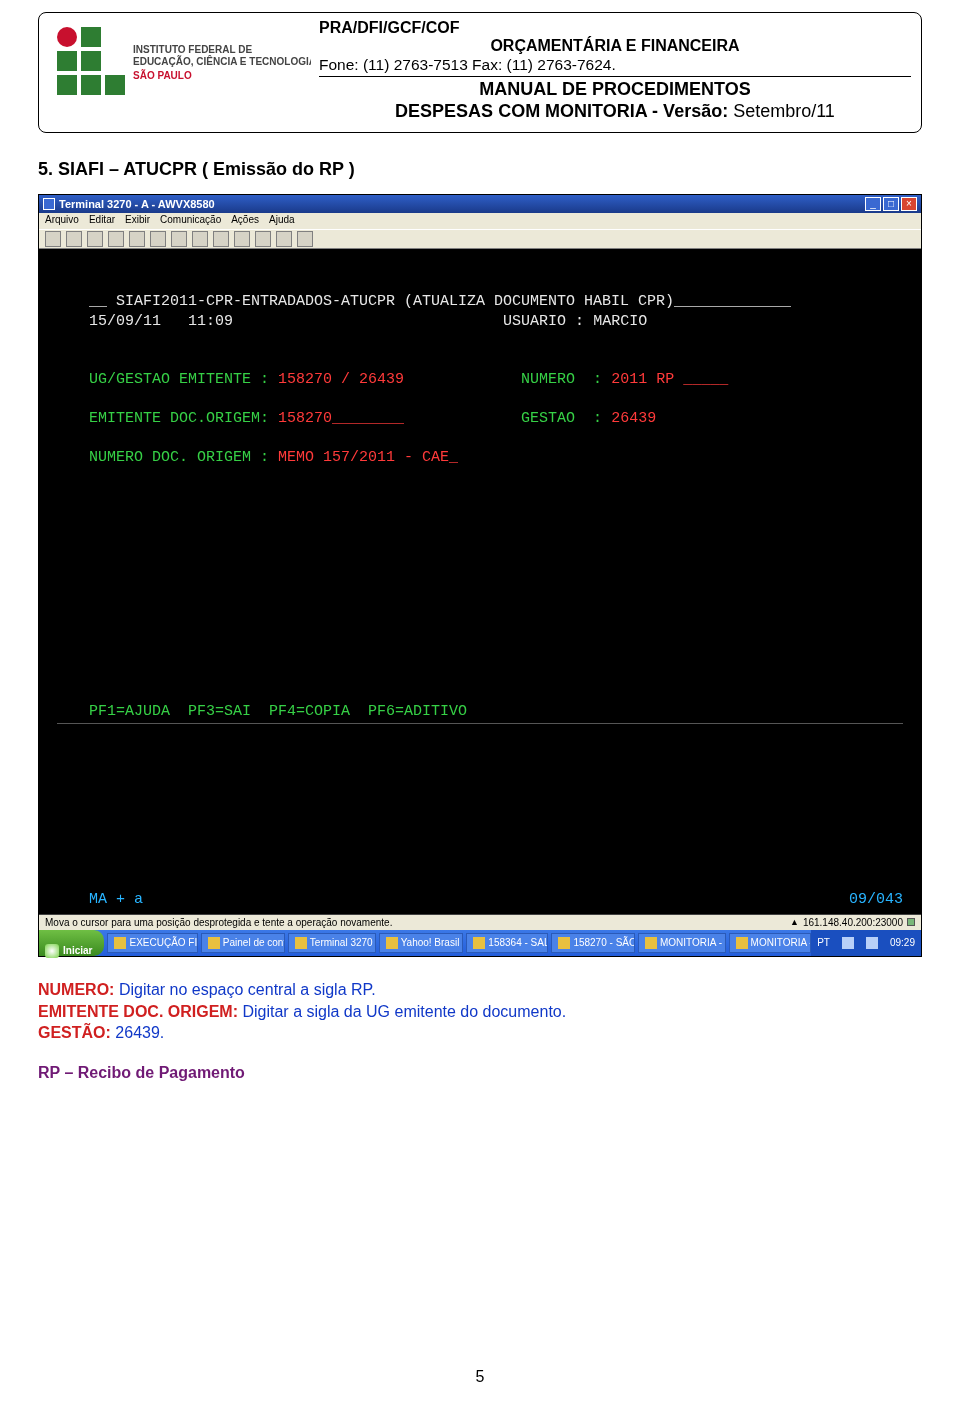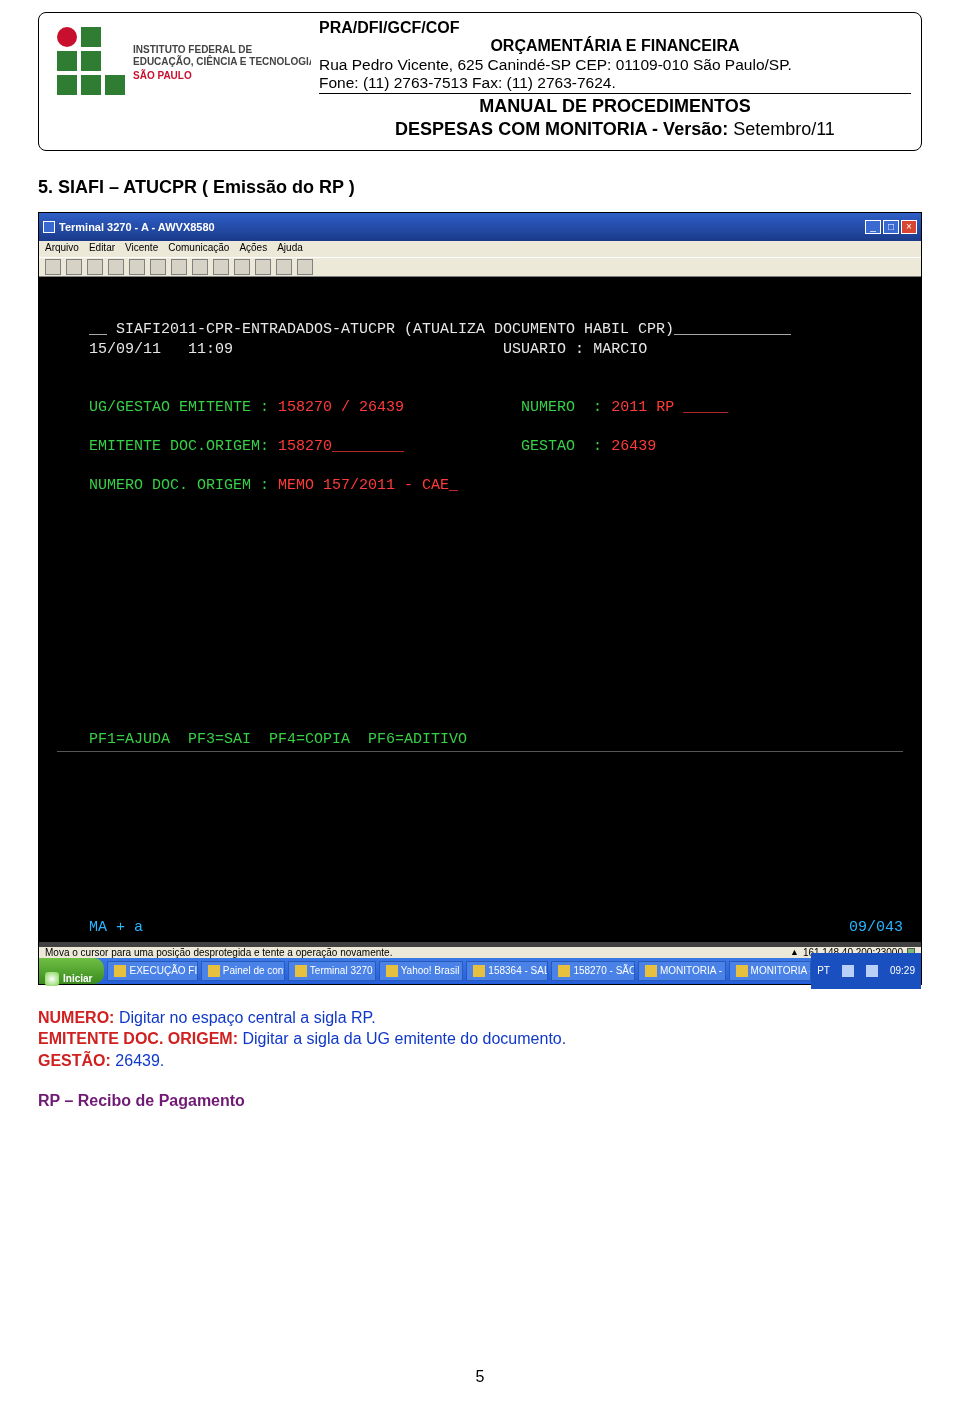--- a/index.html
+++ b/index.html
@@ -33,21 +33,21 @@
   }
   .terminal-wrap {
     margin: 14px 38px 0 38px;
     border: 1px solid #000;
     background: #000;
   }
   .term-titlebar {
     background: linear-gradient(#2f5fc7, #1a3a8a);
     color: #fff;
     font-size: 11px;
-    height: 28px;
+    height: 18px;
     display: flex;
     align-items: center;
     padding: 0 4px;
     position: relative;
   }
   .term-titlebar .wicon {
     width: 12px; height: 12px; background: #3a69d2; border: 1px solid #fff; margin-right: 4px;
   }
   .term-titlebar .wtitle { flex: 1; font-weight: bold; }
   .winbtn { width: 16px; height: 14px; margin-left: 2px; display: inline-flex; align-items: center; justify-content: center; font-size: 10px; color: #fff; border: 1px solid #fff; }
@@ -88,21 +88,21 @@
   .tr { color: #ff3a3a; }
   .divline { border-top: 1px solid #555; margin: 2px 0 4px -32px; width: calc(100% + 32px); }
   .term-statusline {
     display: flex; justify-content: space-between;
     font-family: Liberation Mono, monospace; font-size: 15px; color: #28b4ff;
     padding: 2px 18px 6px 50px; background: #000;
   }
   .term-msgbar {
     background: #ece9d8; color: #000; font-size: 10px; height: 16px;
     padding: 1px 6px; display: flex; justify-content: space-between; align-items: center;
-    border-top: 5px solid #404040;
+    border-top: 1px solid #404040;
   }
   .ipblock { display: flex; gap: 4px; align-items: center; }
   .led { width: 8px; height: 8px; background: #7ab87a; border: 1px solid #555; }
   .taskbar {
     background: linear-gradient(#3b78e7, #245edb);
     height: 26px; display: flex; align-items: center;
     font-size: 10px; color: #fff;
   }
   .start-btn {
     background: linear-gradient(#6fbf44, #3a8a1f);
@@ -113,21 +113,21 @@
   .start-orb { width: 14px; height: 14px; background: radial-gradient(#fff, #7ad24a); border-radius: 3px; margin-right: 4px; }
   .task-item {
     background: #4a82e8;
     border: 1px solid #2a5ab8;
     height: 20px; padding: 0 6px; margin-left: 3px;
     display: flex; align-items: center;
     max-width: 108px; overflow: hidden; white-space: nowrap;
   }
   .task-item .ticon { width: 12px; height: 12px; background: #e8c040; margin-right: 3px; flex-shrink: 0; }
   .tray {
-    margin-left: auto; background: #1a4fbf; height: 36px;
+    margin-left: auto; background: #1a4fbf; height: 26px;
     display: flex; align-items: center; padding: 0 6px; gap: 12px;
   }
   .tray .ticon2 { width: 12px; height: 12px; background: #b8d0f8; }
   .instructions {
     margin: 22px 38px 0 38px;
     font-size: 16px;
     line-height: 1.35;
   }
   .instructions .lbl-red { color: #d02020; font-weight: bold; }
   .instructions .lbl-blue { color: #1038c8; font-weight: normal; }
@@ -155,21 +155,20 @@
         <rect x="30" y="52" width="20" height="20" fill="#2e7d32"></rect>
         <rect x="54" y="52" width="20" height="20" fill="#2e7d32"></rect>
         <text x="82" y="30" font-family="Arial" font-size="10" font-weight="bold" fill="#444">INSTITUTO FEDERAL DE</text>
         <text x="82" y="42" font-family="Arial" font-size="10" font-weight="bold" fill="#444">EDUCAÇÃO, CIÊNCIA E TECNOLOGIA</text>
         <text x="82" y="56" font-family="Arial" font-size="10" font-weight="bold" fill="#c8102e">SÃO PAULO</text>
       </svg>
     </div>
     <div class="header-text">
       <div class="bold">PRA/DFI/GCF/COF</div>
       <div class="bold" style="text-align:center">ORÇAMENTÁRIA E FINANCEIRA</div>
-      <div class="small">Rua Pedro Vicente, 625 Canindé-SP CEP: 01109-010 São Paulo/SP.</div>
       <div class="small">Fone: (11) 2763-7513 Fax: (11) 2763-7624.</div>
       <hr class="hr-thin">
       <div class="manual-title">MANUAL DE PROCEDIMENTOS</div>
       <div class="manual-title">
         <span>DESPESAS COM MONITORIA - Versão: </span><span style="font-weight:normal">Setembro/11</span>
       </div>
     </div>
   </div>
 </div>
 
@@ -179,21 +178,21 @@
   <div class="term-titlebar">
     <div class="wicon"></div>
     <div class="wtitle">Terminal 3270 - A - AWVX8580</div>
     <div class="winbtn min">_</div>
     <div class="winbtn max">□</div>
     <div class="winbtn close">×</div>
   </div>
   <div class="term-menubar">
     <span>Arquivo</span>
     <span>Editar</span>
-    <span>Vicente</span>
+    <span>Exibir</span>
     <span>Comunicação</span>
     <span>Ações</span>
     <span>Ajuda</span>
   </div>
   <div class="term-toolbar">
     <div class="tbtn"></div>
     <div class="tbtn"></div>
     <div class="tbtn"></div>
     <div class="tbtn"></div>
     <div class="tbtn"></div>

